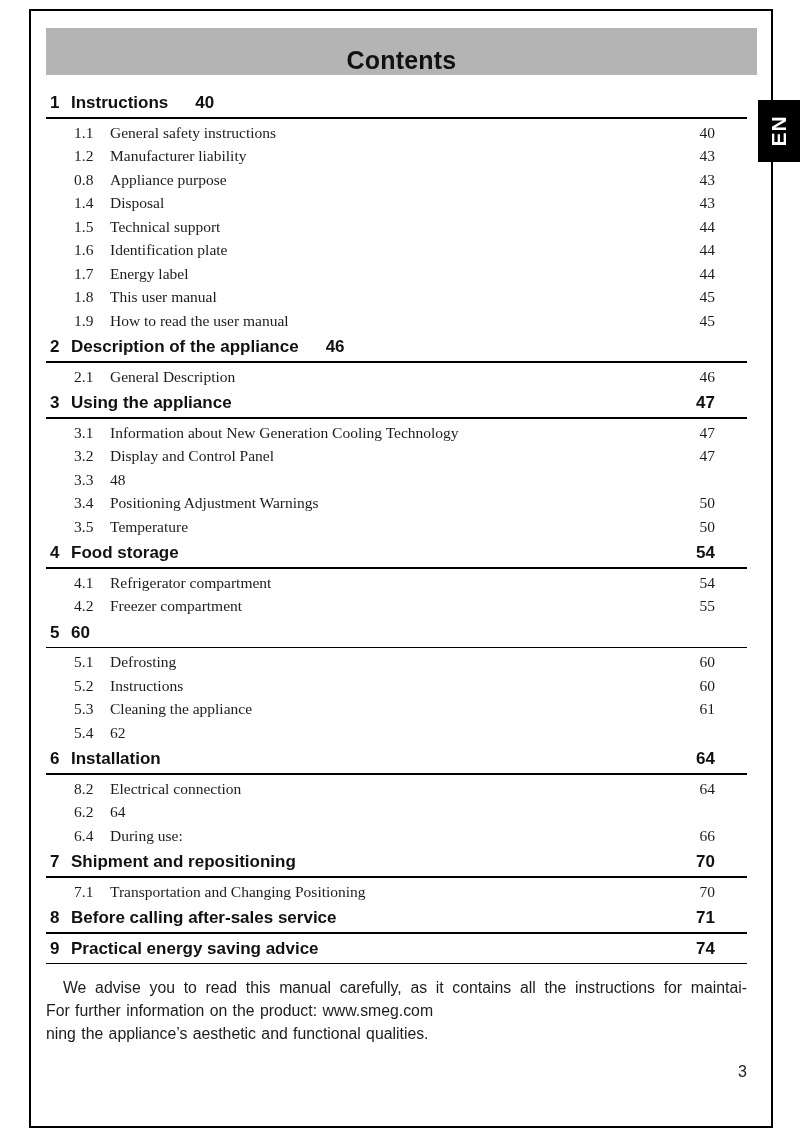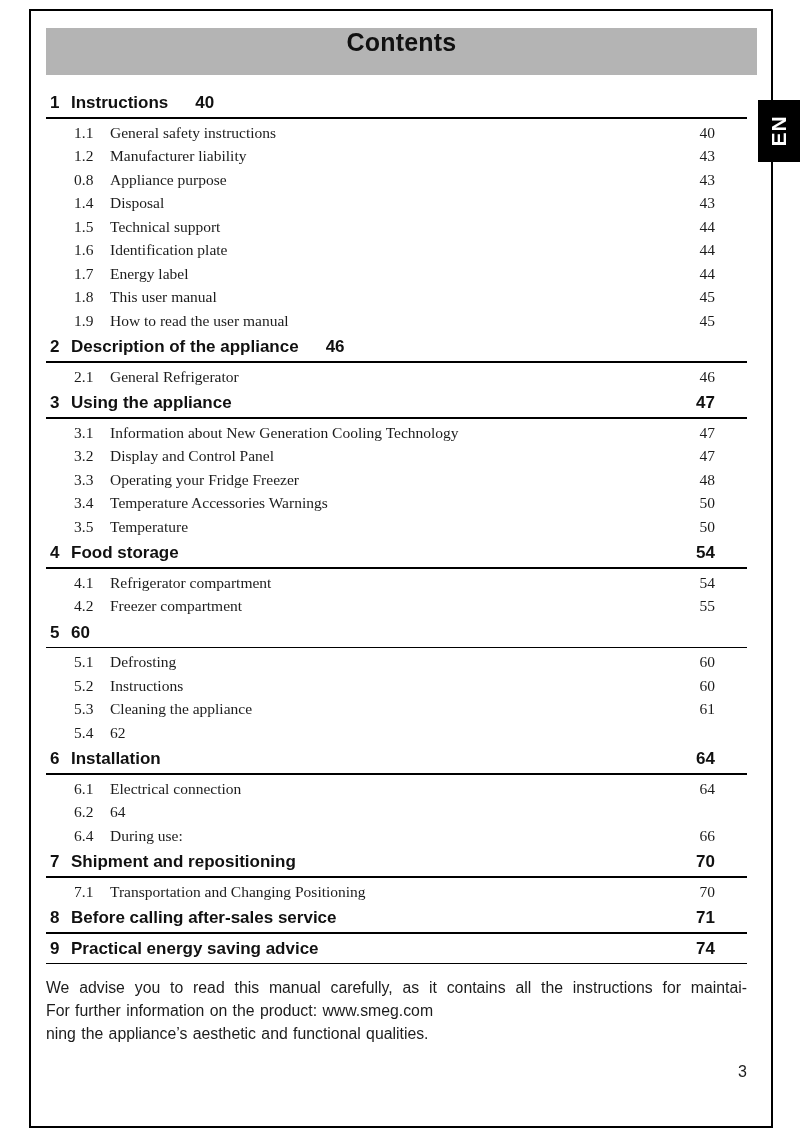--- a/index.html
+++ b/index.html
@@ -35,21 +35,21 @@
   }
   .content {
     position:absolute;
     left:46px; top:28px;
     width:711px;
     z-index:2;
   }
   .header-bar {
     height:47px;
     background:#b4b4b4;
-    display:flex; align-items:flex-start; justify-content:center;
+    display:flex; align-items:flex-end; justify-content:center;
     font-weight:bold;
     font-size:25px;
     letter-spacing:0.2px;
   }
   #toc { margin-top:17px; width:701px; }
   .sec-row {
     display:flex;
     align-items:baseline;
     font-weight:bold;
     font-size:17px;
@@ -80,21 +80,21 @@
   .item-title { flex:1; }
   .item-page { flex:none; padding-right:32px; }
   .footer {
     margin-top:12px;
     width:701px;
     font-size:15.8px;
     line-height:23px;
     color:#1c1c1c;
     word-spacing:1px;
   }
-  .f-line.j { text-align:justify; text-align-last:justify; }
+  .f-line.j { text-align:justify; text-align-last:justify;margin-left:17px; }
   .page-num {
     margin-top:18px;
     width:701px;
     text-align:right;
     font-size:16px;
     color:#1c1c1c;
   }
 </style>
 </head>
 <body>
@@ -164,47 +164,46 @@
           <span class="item-page">45</span>
         </div>
         <div class="sec-row inline">
           <span class="sec-num">2</span>
           <span class="sec-title">Description of the appliance</span>
           <span class="sec-page-inline">46</span>
         </div>
         <div class="rule"></div>
         <div class="item-row">
           <span class="item-num">2.1</span>
-          <span class="item-title">General Refrigerator</span>
+          <span class="item-title">General Description</span>
           <span class="item-page">46</span>
         </div>
         <div class="sec-row spread">
           <span class="sec-num">3</span>
           <span class="sec-title">Using the appliance</span>
           <span class="sec-page-right">47</span>
         </div>
         <div class="rule"></div>
         <div class="item-row">
           <span class="item-num">3.1</span>
           <span class="item-title">Information about New Generation Cooling Technology</span>
           <span class="item-page">47</span>
         </div>
         <div class="item-row">
           <span class="item-num">3.2</span>
           <span class="item-title">Display and Control Panel</span>
           <span class="item-page">47</span>
         </div>
         <div class="item-row">
           <span class="item-num">3.3</span>
-          <span class="item-title">Operating your Fridge Freezer</span>
           <span class="item-page">48</span>
         </div>
         <div class="item-row">
           <span class="item-num">3.4</span>
-          <span class="item-title">Temperature Accessories Warnings</span>
+          <span class="item-title">Positioning Adjustment Warnings</span>
           <span class="item-page">50</span>
         </div>
         <div class="item-row">
           <span class="item-num">3.5</span>
           <span class="item-title">Temperature</span>
           <span class="item-page">50</span>
         </div>
         <div class="sec-row spread">
           <span class="sec-num">4</span>
           <span class="sec-title">Food storage</span>
@@ -245,21 +244,21 @@
           <span class="item-num">5.4</span>
           <span class="item-page">62</span>
         </div>
         <div class="sec-row spread">
           <span class="sec-num">6</span>
           <span class="sec-title">Installation</span>
           <span class="sec-page-right">64</span>
         </div>
         <div class="rule"></div>
         <div class="item-row">
-          <span class="item-num">6.1</span>
+          <span class="item-num">8.2</span>
           <span class="item-title">Electrical connection</span>
           <span class="item-page">64</span>
         </div>
         <div class="item-row">
           <span class="item-num">6.2</span>
           <span class="item-page">64</span>
         </div>
         <div class="item-row">
           <span class="item-num">6.4</span>
           <span class="item-title">During use:</span>

